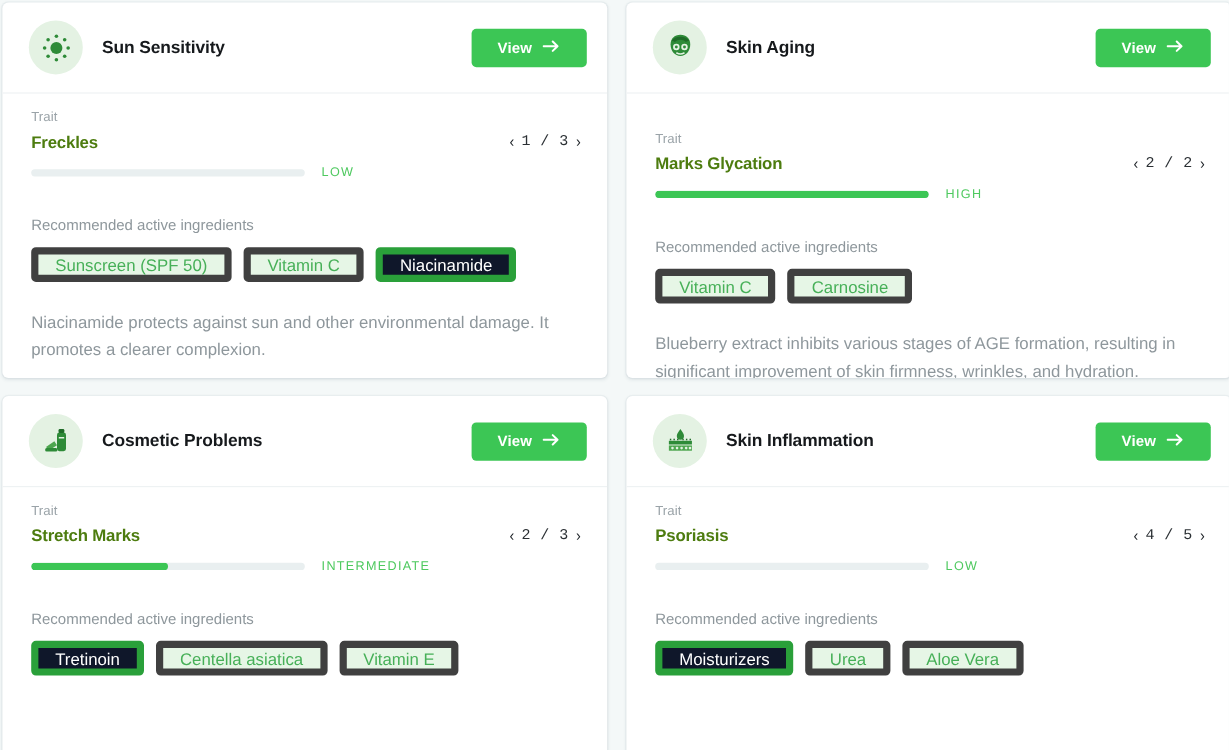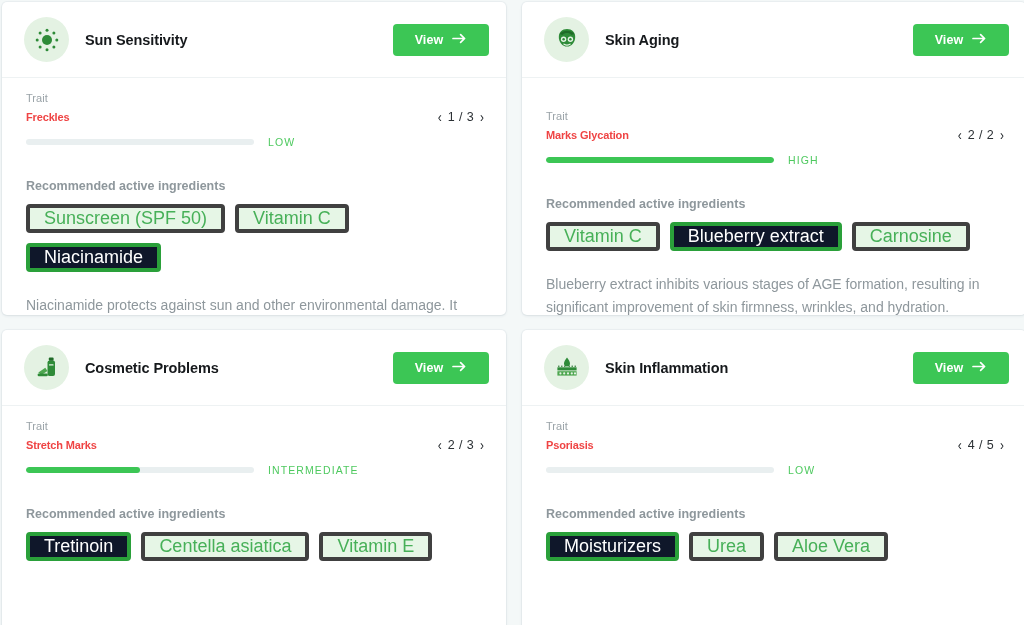--- a/index.html
+++ b/index.html
@@ -84,43 +84,43 @@
     font-size: 11px;
     color: #9aa3a8;
     letter-spacing: .05px;
   }
   .trait-row {
     display: flex;
     align-items: center;
     margin-top: 6px;
   }
   .trait-name {
-    font-size: 11px;
+    font-size: 14px;
     font-weight: bold;
-    color: #ef4444;
+    color: #4d7c0f;
     letter-spacing: -.15px;
   }
   .pager {
     margin-left: auto;
     display: flex;
     align-items: center;
     gap: 6px;
     font-size: 12.5px;
     color: #2b3034;
     white-space: nowrap;
   }
   .pager .chev {
     color: #20252a;
     font-size: 12px;
     cursor: pointer;
     line-height: 1;
     display: inline-block;
     transform: scaleY(1.15);
   }
-  .pager .count { letter-spacing: .4px; }
+  .pager .count { letter-spacing: .4px; font-family: Liberation Mono, monospace; }
 
   .bar-row {
     display: flex;
     align-items: center;
     margin-top: 12px;
   }
   .bar-track {
     width: 228px;
     height: 6px;
     border-radius: 4px;
@@ -139,37 +139,36 @@
     color: #4ec95f;
     letter-spacing: 1.1px;
     font-weight: normal;
     white-space: nowrap;
   }
 
   .ing-label {
     margin-top: 31px;
     font-size: 12.5px;
     color: #8e979c;
-    font-weight: bold;
   }
   .chips {
     display: flex;
     gap: 10px;
     margin-top: 11px;
     flex-wrap: wrap;
   }
   .chip {
     height: 29px;
     border-radius: 4px;
     padding: 0 14px;
     display: flex; align-items: center;
-    font-size: 18px;
+    font-size: 14px;
     cursor: pointer;
     white-space: nowrap;
-    border: 4px solid #404040;
+    border: 6px solid #404040;
     background: #e6f6e6;
     color: #47b058;
   }
   .chip.active {
     background: #0f172a;
     border-color: #2aa03a;
     color: #ffffff;
   }
   .desc {
     margin-top: 22px;
@@ -277,21 +276,20 @@
       </div>
       <div class="bar-row">
         <div class="bar-track">
           <div class="bar-fill" style="width: 100%;"></div>
         </div>
         <div class="bar-level">HIGH</div>
       </div>
       <div class="ing-label">Recommended active ingredients</div>
       <div class="chips">
         <div class="chip">Vitamin C</div>
-        <div class="chip active">Blueberry extract</div>
         <div class="chip">Carnosine</div>
       </div>
       <div class="desc">Blueberry extract inhibits various stages of AGE formation, resulting in significant improvement of skin firmness, wrinkles, and hydration.</div>
     </div>
   </div>
 
   <div class="card">
     <div class="card-head">
       <div class="avatar">
         <span>

